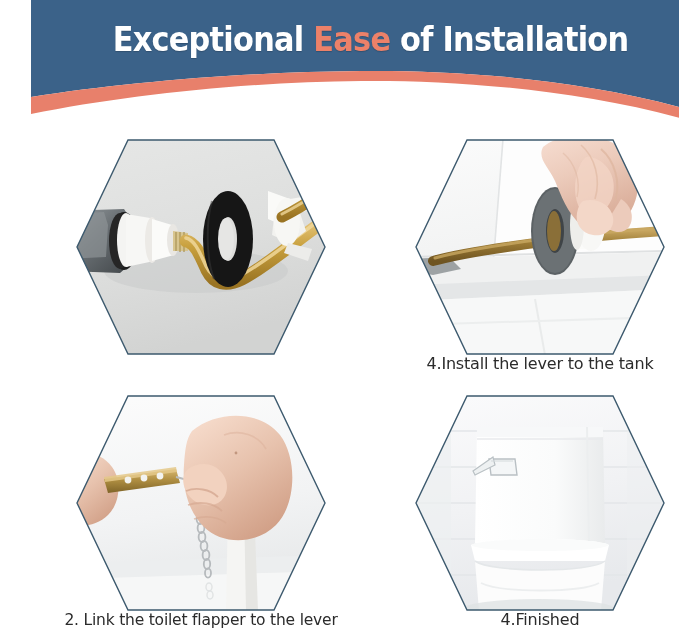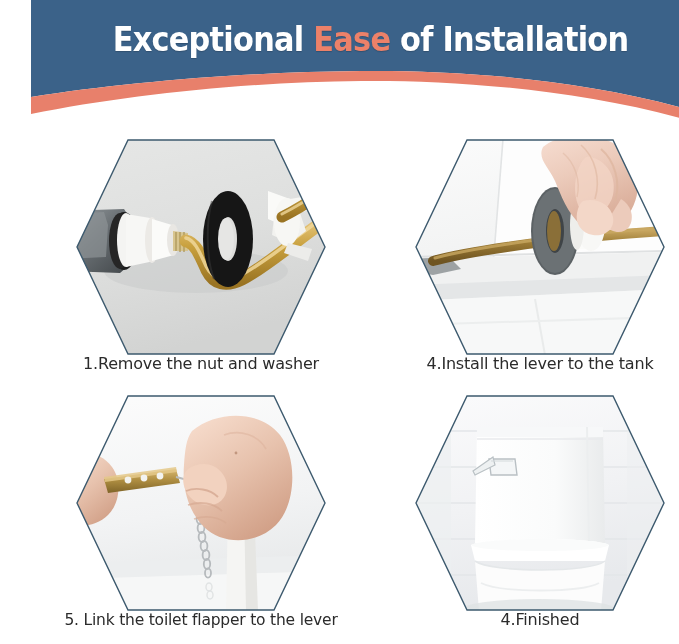--- a/index.html
+++ b/index.html
@@ -184,21 +184,20 @@
             <ellipse cx="211" cy="83" rx="13" ry="24" fill="#f7f7f4"></ellipse>
             <path d="M214,60 L238,56 L240,70 L220,74 Z" fill="#f6f6f3"></path>
             <path d="M212,104 L236,110 L232,122 L208,114 Z" fill="#ececea"></path>
 
             <path d="M206,78 C222,70 244,56 266,40" fill="none" stroke="url(#brass1)" stroke-width="11" stroke-linecap="round"></path>
             <path d="M206,75 C222,67 244,53 266,37" fill="none" stroke="#efd698" stroke-width="3" stroke-linecap="round" opacity="0.8"></path>
           </g>
           <polygon points="52,1 198,1 249,108 198,215 52,215 1,108" fill="none" stroke="#3d5a6e" stroke-width="1.4"></polygon>
         </svg>
       </div>
-      <div class="caption">1.Remove the nut and washer</div>
     </div>
 
     <div class="step step-2">
       <div class="hex-wrap">
         <svg class="hex-svg" viewBox="0 0 250 216">
           <defs>
             <clipPath id="hexclip2">
               <polygon points="52,1 198,1 249,108 198,215 52,215 1,108"></polygon>
             </clipPath>
             <linearGradient id="bg2" x1="0" y1="0" x2="0.2" y2="1">
@@ -324,21 +323,21 @@
                      C106,88 106,80 112,74 Z" fill="#f2d2bf"></path>
             <path d="M110,96 C120,92 134,94 142,102" fill="none" stroke="#d5a891" stroke-width="1.8" opacity="0.8"></path>
             <path d="M112,110 C124,106 138,108 146,116" fill="none" stroke="#d5a891" stroke-width="1.8" opacity="0.7"></path>
             <path d="M118,124 C130,120 142,122 150,128" fill="none" stroke="#d5a891" stroke-width="1.6" opacity="0.6"></path>
             <path d="M148,40 C164,34 182,40 190,54" fill="none" stroke="#dcb39c" stroke-width="1.6" opacity="0.55"></path>
             <circle cx="160" cy="58" r="1.4" fill="#b88b72" opacity="0.8"></circle>
           </g>
           <polygon points="52,1 198,1 249,108 198,215 52,215 1,108" fill="none" stroke="#3d5a6e" stroke-width="1.4"></polygon>
         </svg>
       </div>
-      <div class="caption">5. Link the toilet flapper to the lever</div>
+      <div class="caption">2. Link the toilet flapper to the lever</div>
     </div>
 
     <div class="step step-4">
       <div class="hex-wrap">
         <svg class="hex-svg" viewBox="0 0 250 216">
           <defs>
             <clipPath id="hexclip4">
               <polygon points="52,1 198,1 249,108 198,215 52,215 1,108"></polygon>
             </clipPath>
             <linearGradient id="bg4" x1="0" y1="0" x2="0.25" y2="1">

